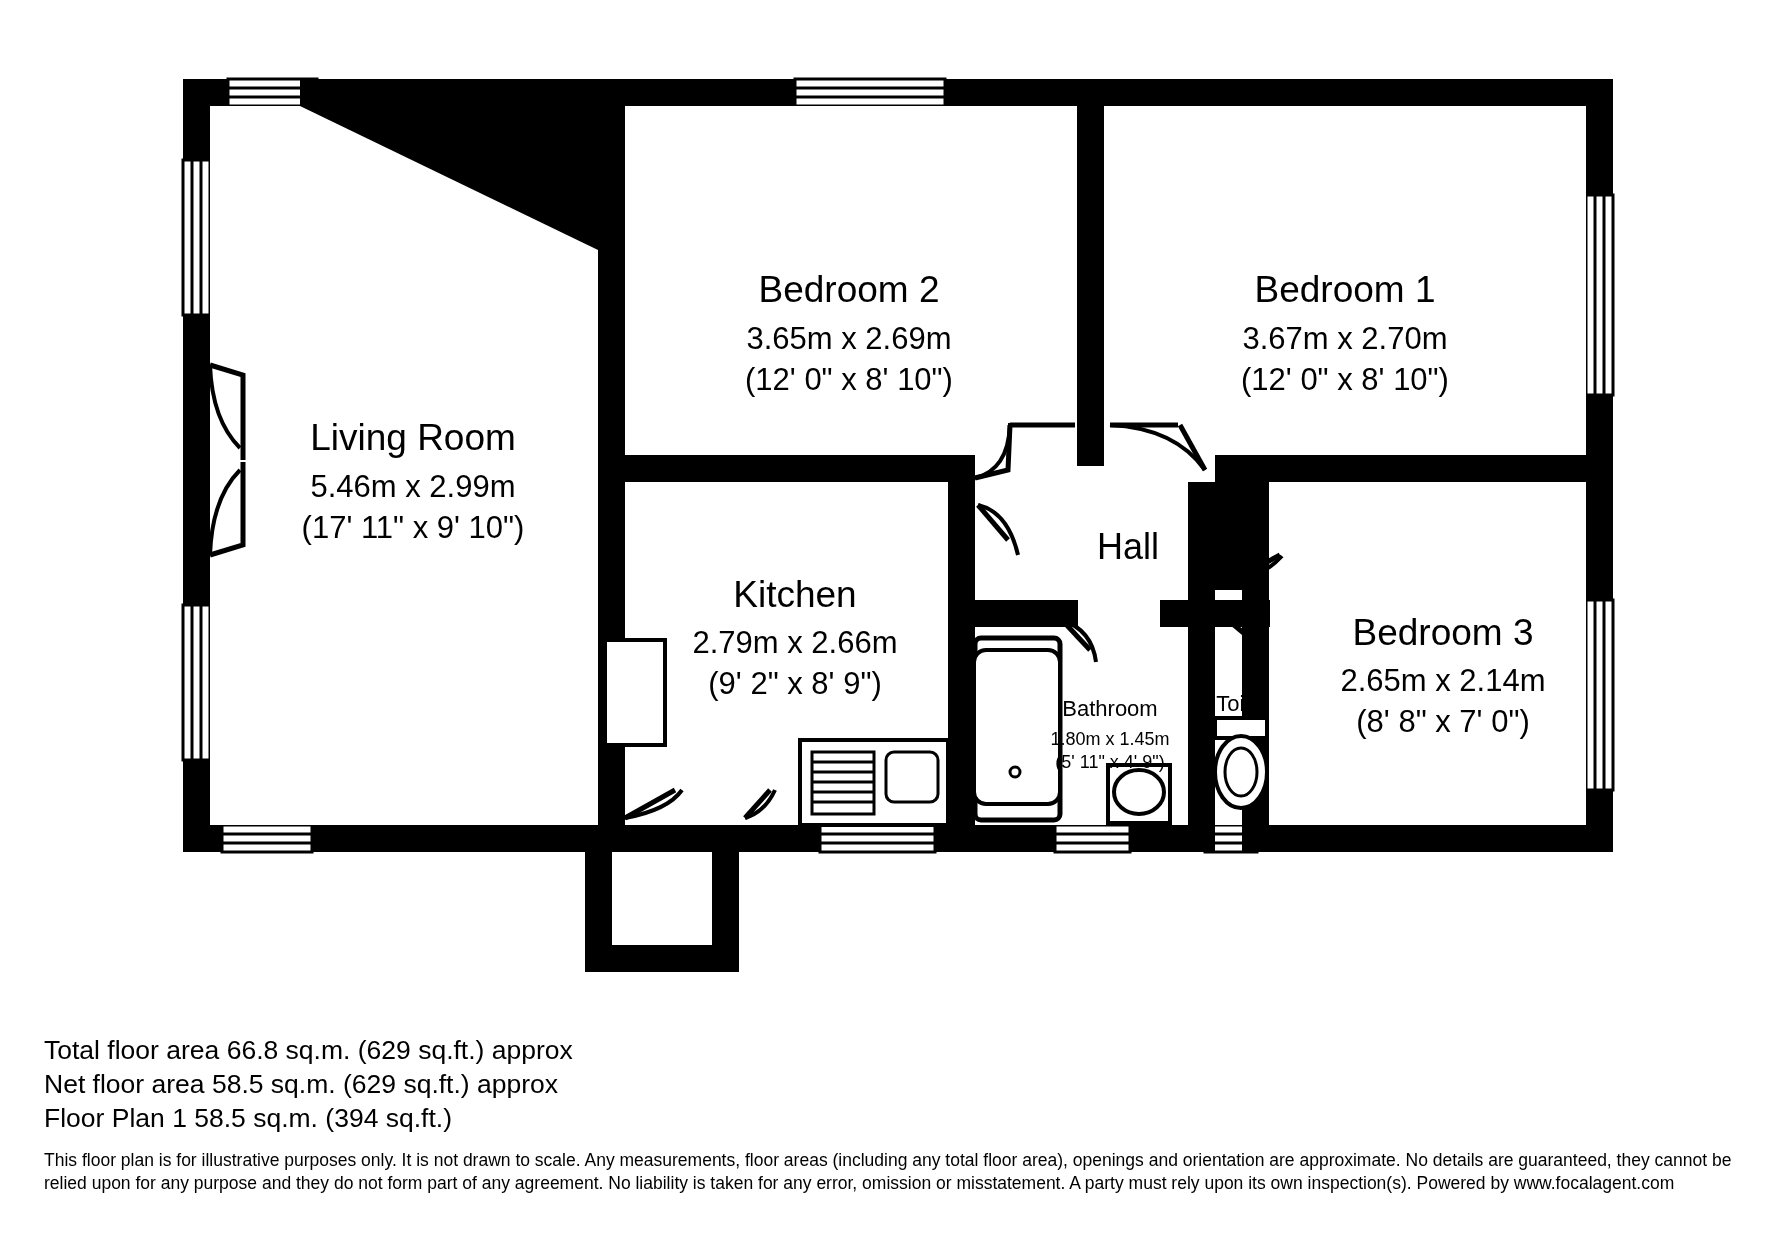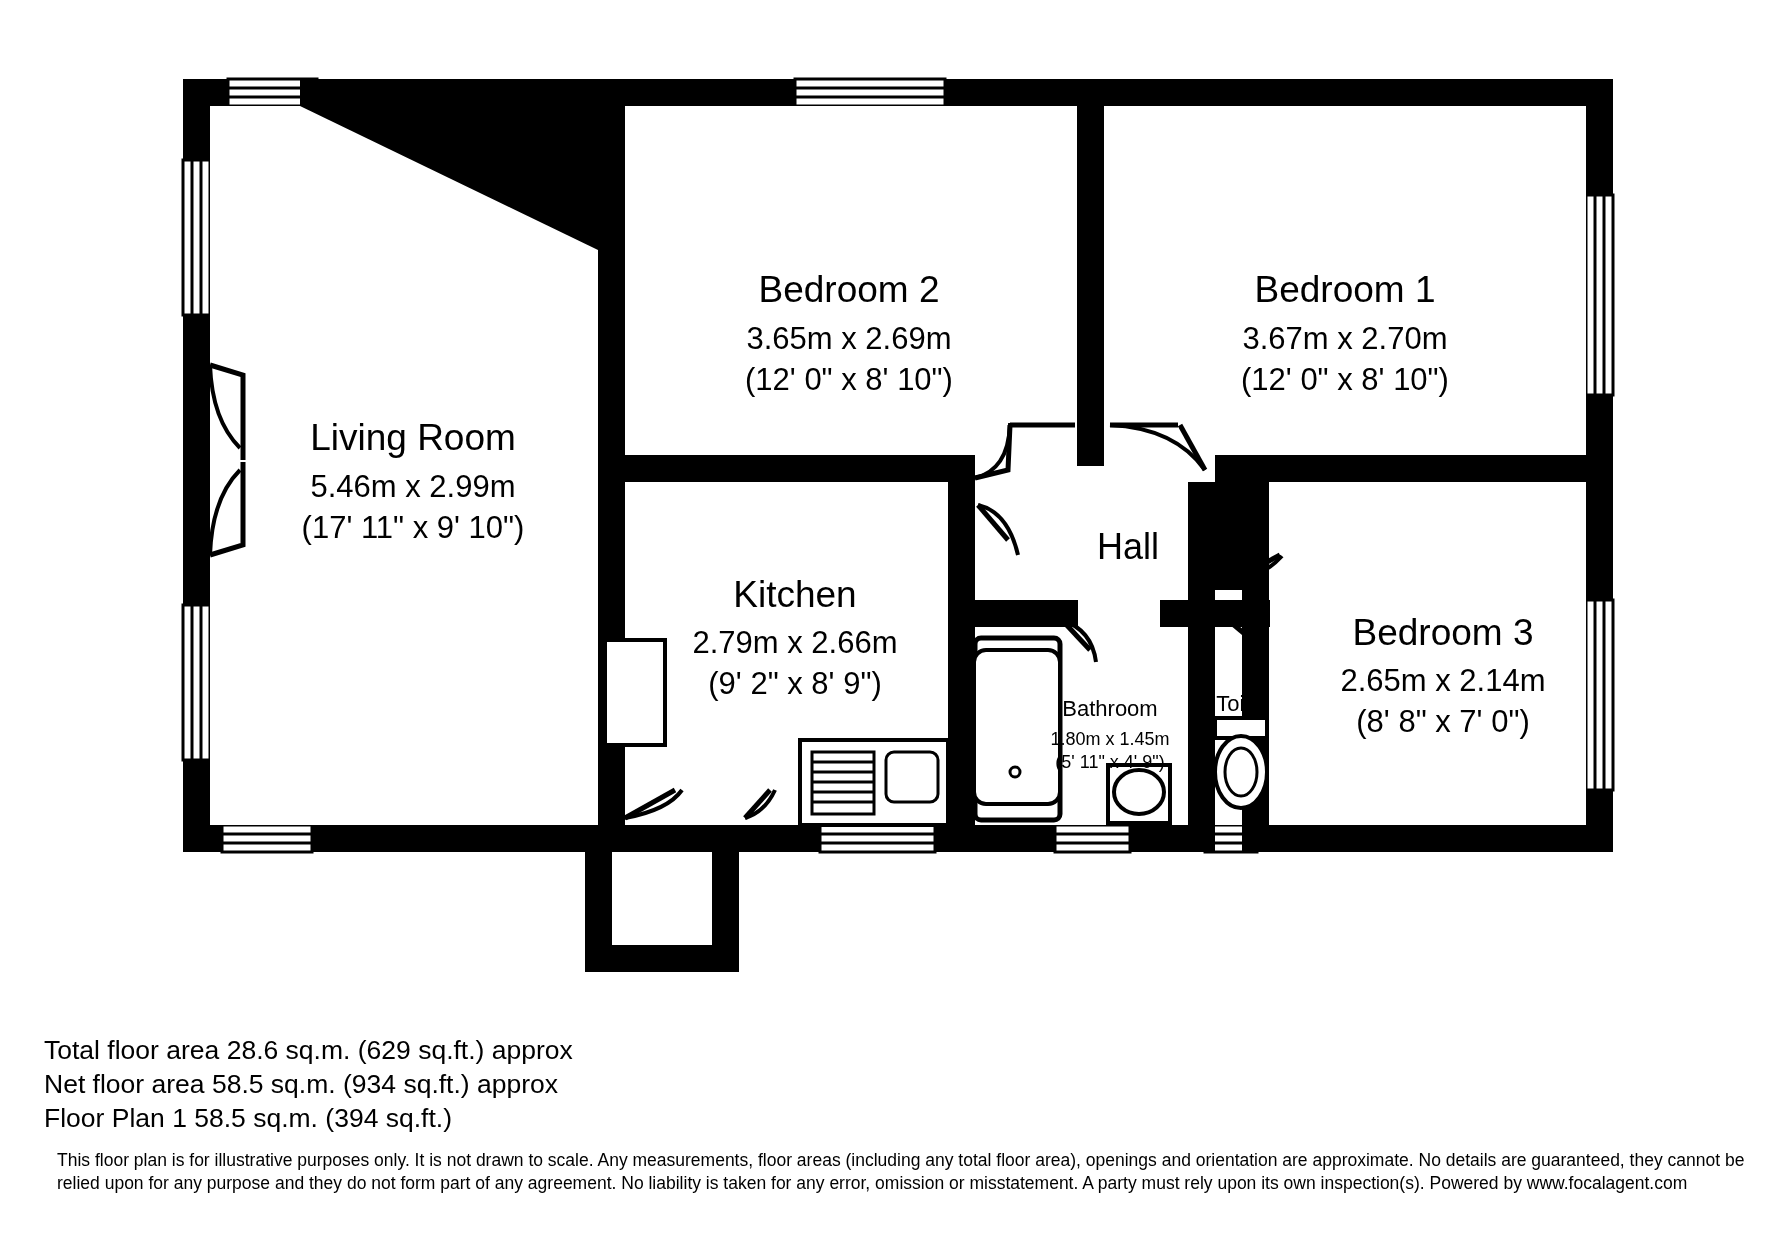--- a/index.html
+++ b/index.html
@@ -61,21 +61,20 @@
     line-height: 34px;
     color: #000;
     white-space: nowrap;
   }
   #disclaimer {
     margin-top: 14px;
     font-size: 17.5px;
     line-height: 23px;
     color: #000;
     width: 1700px;
-    margin-left: 13px;
   }
 </style>
 </head>
 <body>
 
 <div id="plan-wrap">
 <svg class="floorplan" width="1771" height="1000" viewBox="0 0 1771 1000" xmlns="http://www.w3.org/2000/svg">
 
   <g fill="#000000">
 
@@ -303,17 +302,17 @@
     <text class="rm-dim-sm" x="1110" y="745" text-anchor="middle">1.80m x 1.45m</text>
     <text class="rm-dim-sm" x="1110" y="768" text-anchor="middle">(5' 11" x 4' 9")</text>
 
     <text class="rm-name-sm" x="1242" y="711" text-anchor="middle">Toilet</text>
   </g>
 
 </svg>
 </div>
 
 <div id="footer">
-  <div class="area-line">Total floor area 28.6 sq.m. (629 sq.ft.) approx</div>
-  <div class="area-line">Net floor area 58.5 sq.m. (934 sq.ft.) approx</div>
+  <div class="area-line">Total floor area 66.8 sq.m. (629 sq.ft.) approx</div>
+  <div class="area-line">Net floor area 58.5 sq.m. (629 sq.ft.) approx</div>
   <div class="area-line">Floor Plan 1 58.5 sq.m. (394 sq.ft.)</div>
   <div id="disclaimer">This floor plan is for illustrative purposes only. It is not drawn to scale. Any measurements, floor areas (including any total floor area), openings and orientation are approximate. No details are guaranteed, they cannot be relied upon for any purpose and they do not form part of any agreement. No liability is taken for any error, omission or misstatement. A party must rely upon its own inspection(s). Powered by www.focalagent.com</div>
 </div>
 
 </body></html>

